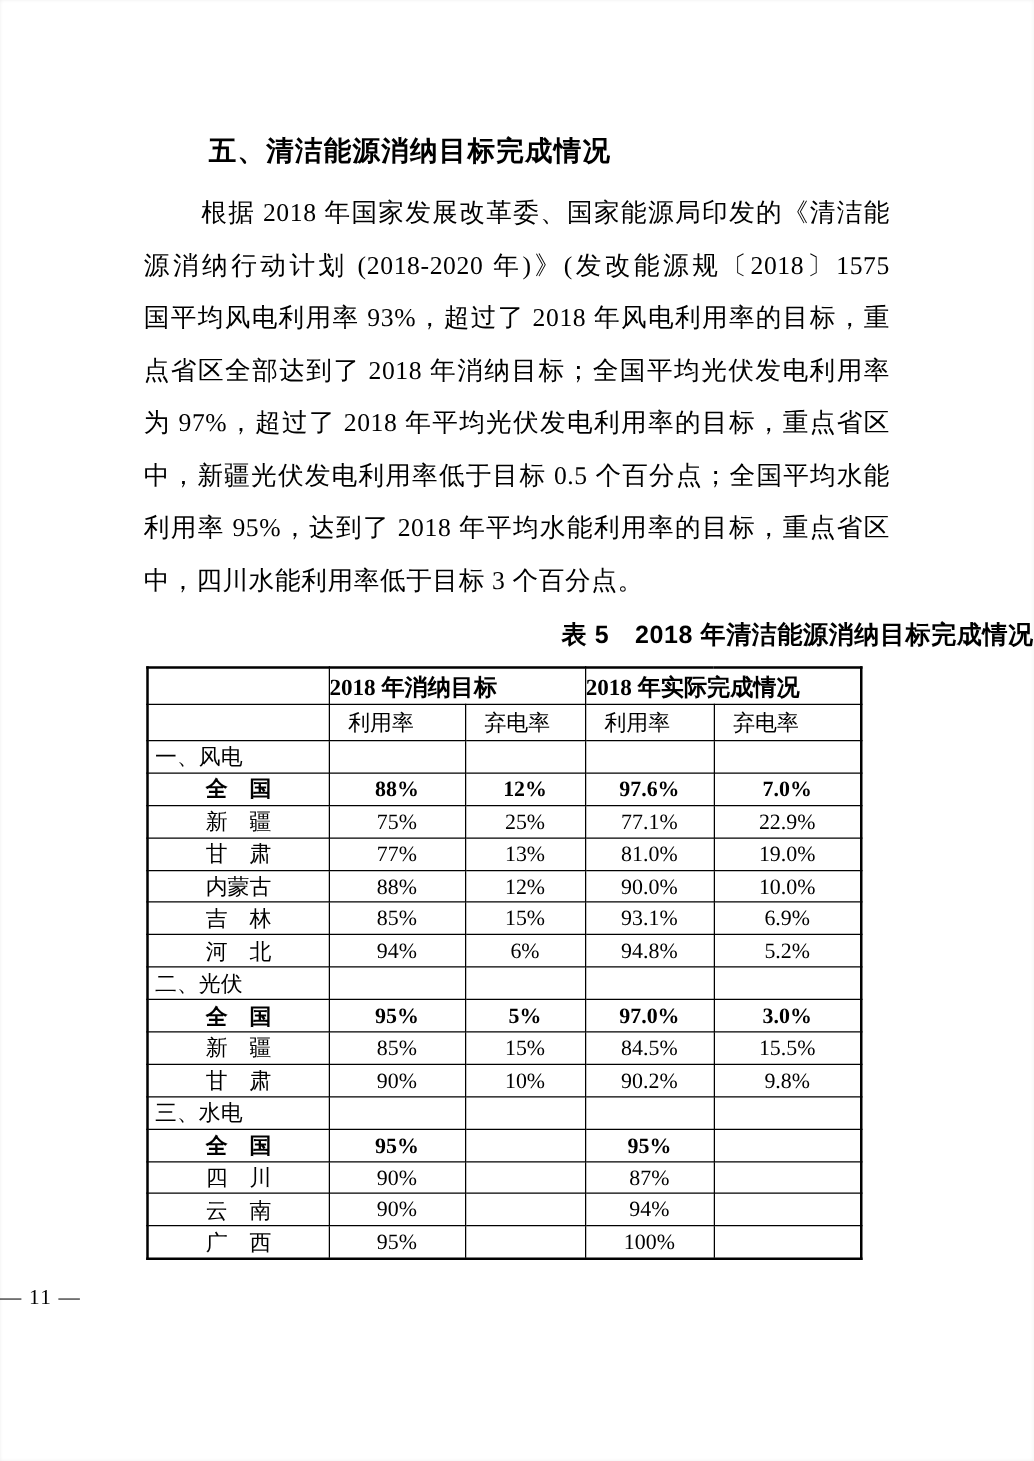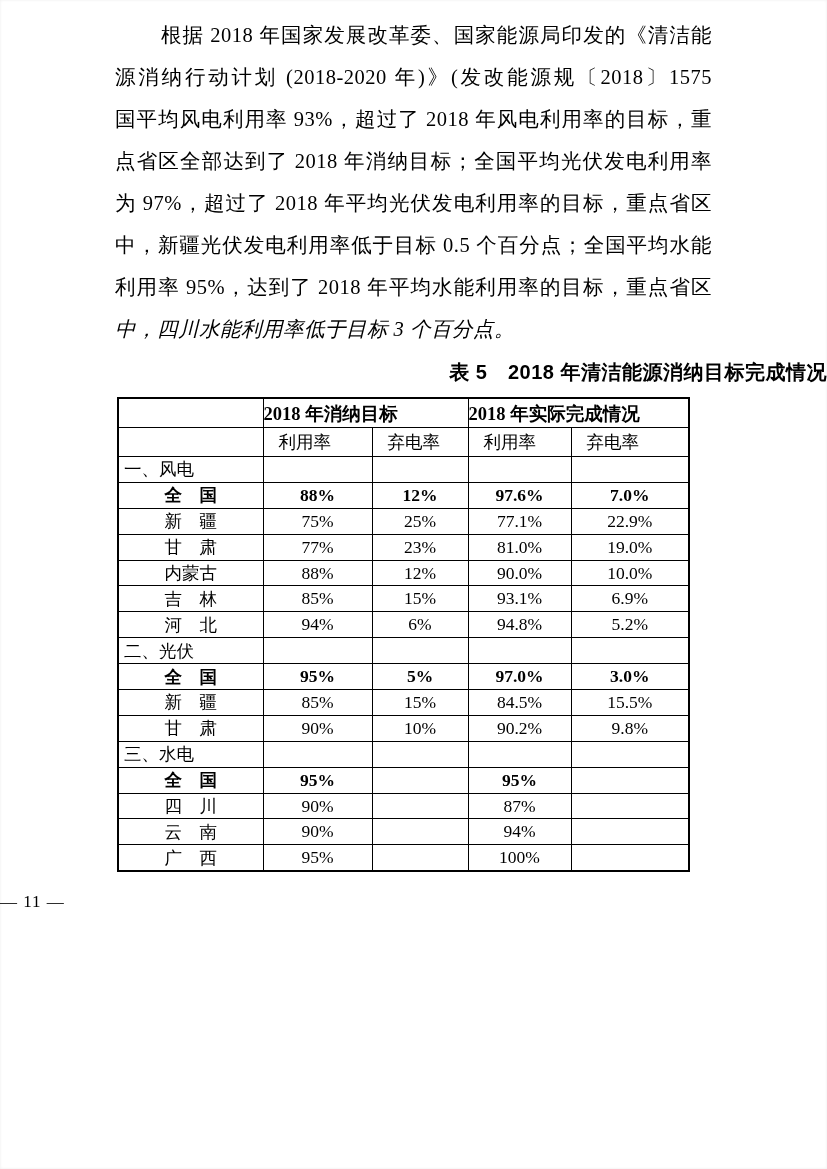--- a/index.html
+++ b/index.html
@@ -33,21 +33,21 @@
   }
   .bline {
     height: 42px;
     line-height: 42px;
     overflow: hidden;
     text-align: justify;
     text-align-last: justify;
     letter-spacing: 0.5px;
   }
   .bline.first { padding-left: 46px; }
-  .bline.last  { text-align-last: left; font-style: italic; }
+  .bline.last  { text-align-last: left; }
   .tcaption {
     margin-top: 8px;
     text-align: right;
     font-family: "Liberation Sans", "DejaVu Sans", sans-serif;
     font-weight: 600;
     font-size: 20px;
     line-height: 28px;
     letter-spacing: 0.5px;
   }
   table.ctable {
@@ -93,20 +93,21 @@
     text-align: left;
     font-size: 17px;
     letter-spacing: 1px;
   }
 </style>
 </head>
 <body>
 
 <div class="page">
 
+  <h2 class="heading">五、清洁能源消纳目标完成情况</h2>
 
   <div class="para">
     <div class="bline first">根据 2018 年国家发展改革委、国家能源局印发的《清洁能</div>
     <div class="bline">源消纳行动计划 (2018-2020 年)》(发改能源规〔2018〕1575 号)，</div>
     <div class="bline">国平均风电利用率 93%，超过了 2018 年风电利用率的目标，重</div>
     <div class="bline">点省区全部达到了 2018 年消纳目标；全国平均光伏发电利用率</div>
     <div class="bline">为 97%，超过了 2018 年平均光伏发电利用率的目标，重点省区</div>
     <div class="bline">中，新疆光伏发电利用率低于目标 0.5 个百分点；全国平均水能</div>
     <div class="bline">利用率 95%，达到了 2018 年平均水能利用率的目标，重点省区</div>
     <div class="bline last">中，四川水能利用率低于目标 3 个百分点。</div>
@@ -154,21 +155,21 @@
         <tr class="data">
           <td class="label">新　疆</td>
           <td class="val">75%</td>
           <td class="val">25%</td>
           <td class="val">77.1%</td>
           <td class="val">22.9%</td>
         </tr>
         <tr class="data">
           <td class="label">甘　肃</td>
           <td class="val">77%</td>
-          <td class="val">23%</td>
+          <td class="val">13%</td>
           <td class="val">81.0%</td>
           <td class="val">19.0%</td>
         </tr>
         <tr class="data">
           <td class="label">内蒙古</td>
           <td class="val">88%</td>
           <td class="val">12%</td>
           <td class="val">90.0%</td>
           <td class="val">10.0%</td>
         </tr>

